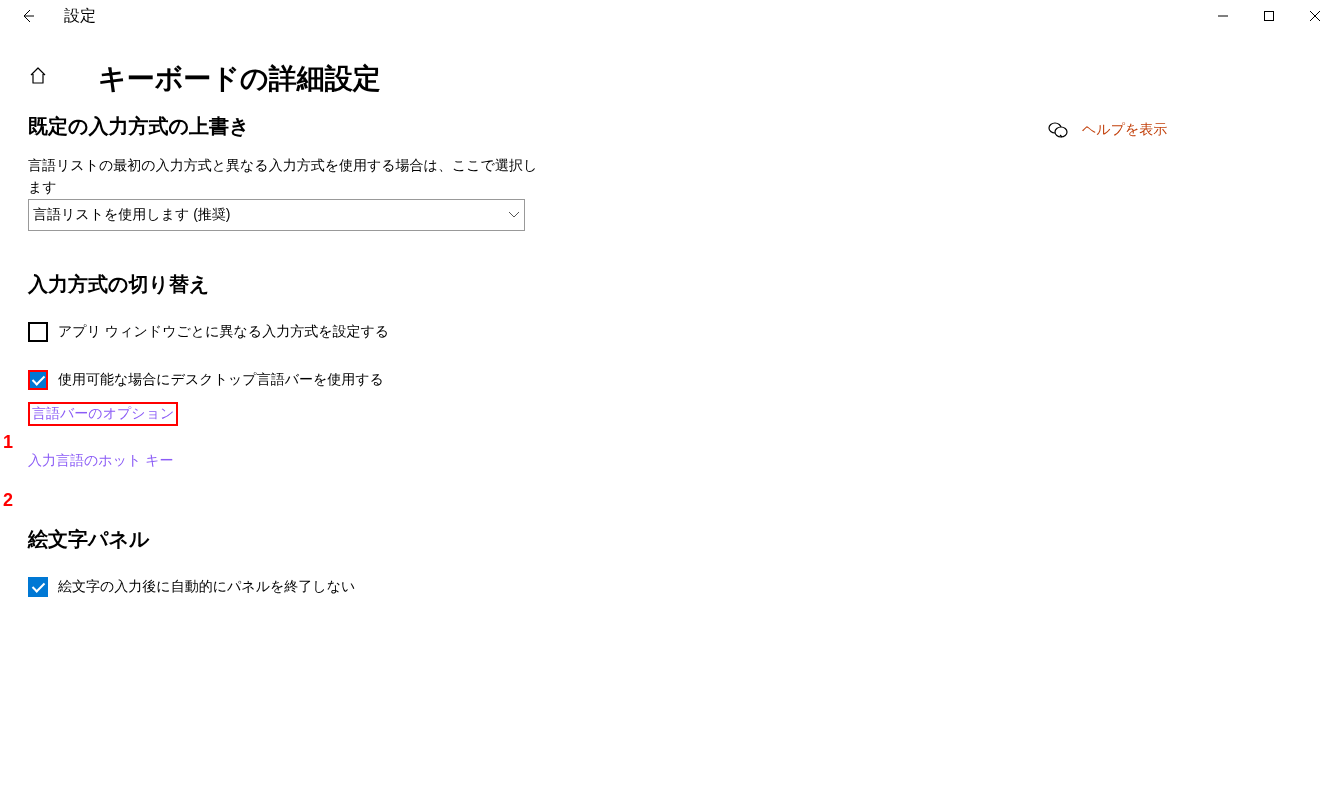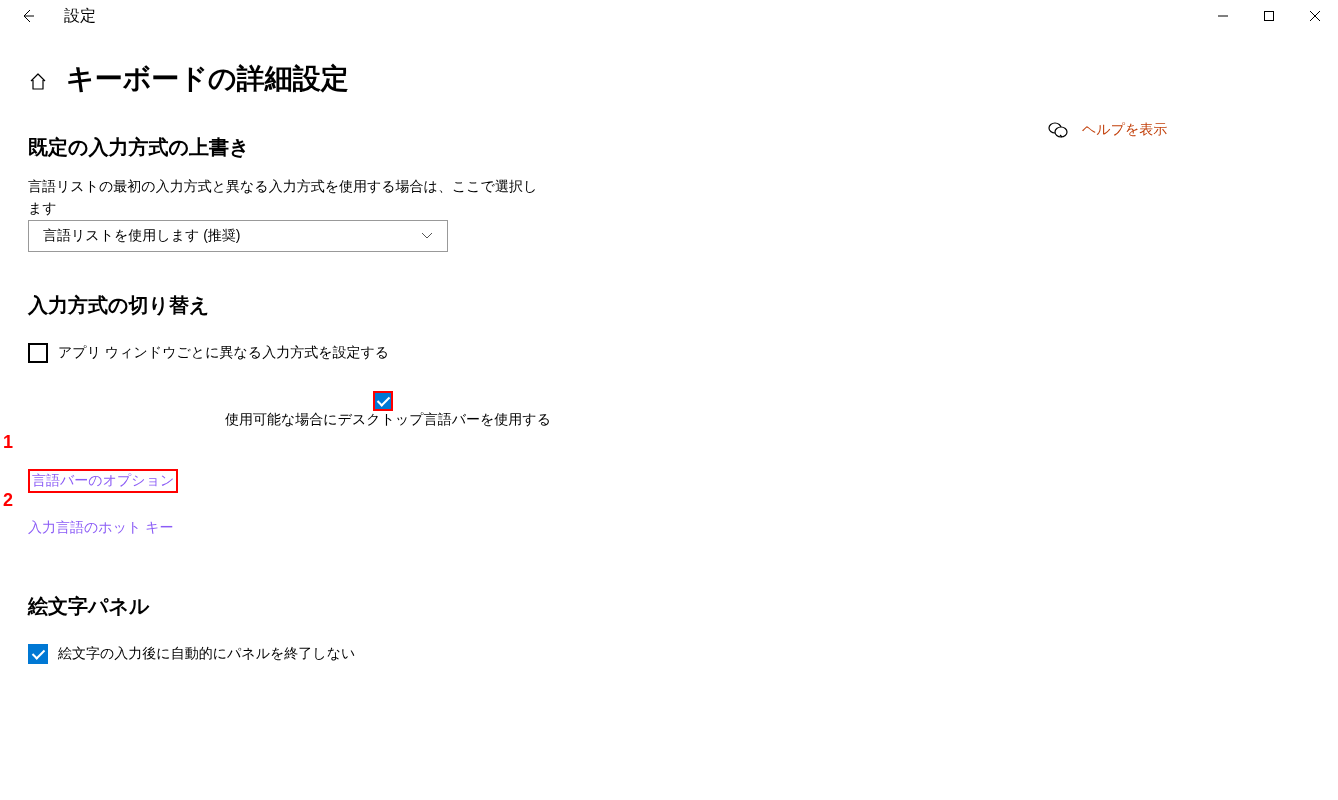--- a/index.html
+++ b/index.html
@@ -56,22 +56,23 @@
     }
     .main-col {
       flex: 0 0 720px;
     }
     .side-col {
       margin-left: 300px;
       padding-top: 60px;
     }
     .page-header {
       display: flex;
-      align-items: center;
-      margin-bottom: 36px;
+      align-items: flex-start;
+      margin-bottom: 15px;
+      gap: 32px;
     }
     .home-icon {
       width: 20px;
       height: 20px;
       display: flex;
       align-items: center;
       justify-content: center;
       margin-right: 18px;
       margin-top: 6px;
     }
@@ -83,27 +84,27 @@
       font-size: 20px;
       font-weight: 600;
       margin-bottom: 14px;
     }
     .section-desc {
       font-size: 14px;
       line-height: 1.6;
       max-width: 510px;
     }
     .dropdown {
-      width: 420px;
+      width: 497px;
       height: 32px;
       border: 1px solid #999;
       display: flex;
       align-items: center;
       justify-content: space-between;
-      padding: 0 14px;
+      padding: 0 4px;
       cursor: pointer;
       margin-bottom: 40px;
       background: #fff;
     }
     .dropdown-chevron {
       font-size: 12px;
       color: #555;
     }
     .checkbox-row {
       display: flex;
@@ -237,21 +238,21 @@
     </div>
 
     <div class="section">
       <h2 class="section-title" style="margin-bottom:24px;">入力方式の切り替え</h2>
 
       <div class="checkbox-row">
         <span class="checkbox"></span>
         <span>アプリ ウィンドウごとに異なる入力方式を設定する</span>
       </div>
 
-      <div class="checkbox-row" style="margin-bottom:40px;flex-direction:column;">
+      <div class="checkbox-row" style="margin-bottom:12px;">
         <span class="checkbox checked red-box" style="border:2px solid #ff0000;"></span>
         <span>使用可能な場合にデスクトップ言語バーを使用する</span>
       </div>
 
       <div style="margin-bottom:4px;">
         <span class="link red-box" style="padding:1px 2px; margin-bottom:0; border:2px solid #ff0000;">言語バーのオプション</span>
       </div>
       <div style="height:22px;"></div>
       <span class="link">入力言語のホット キー</span>
     </div>

